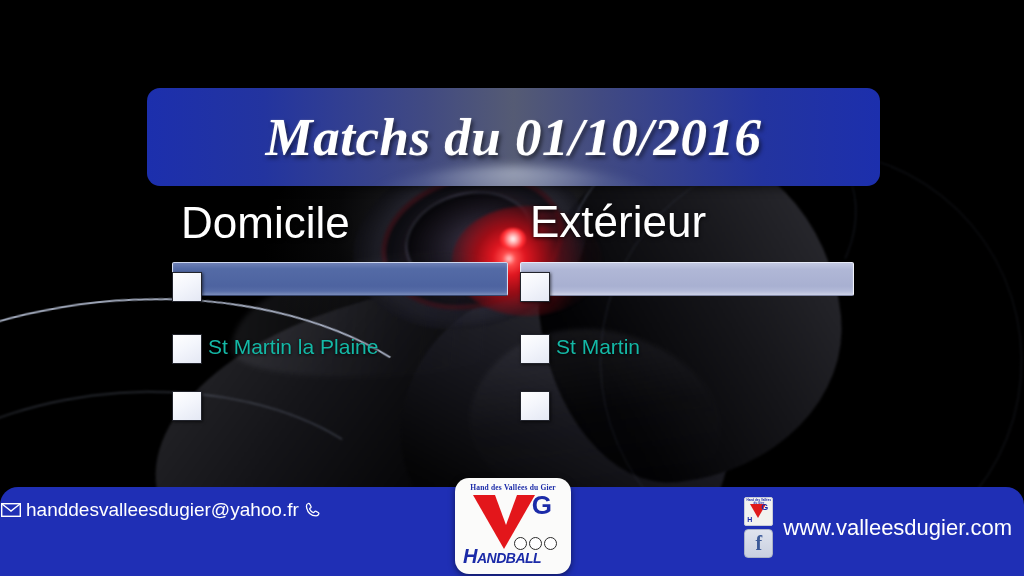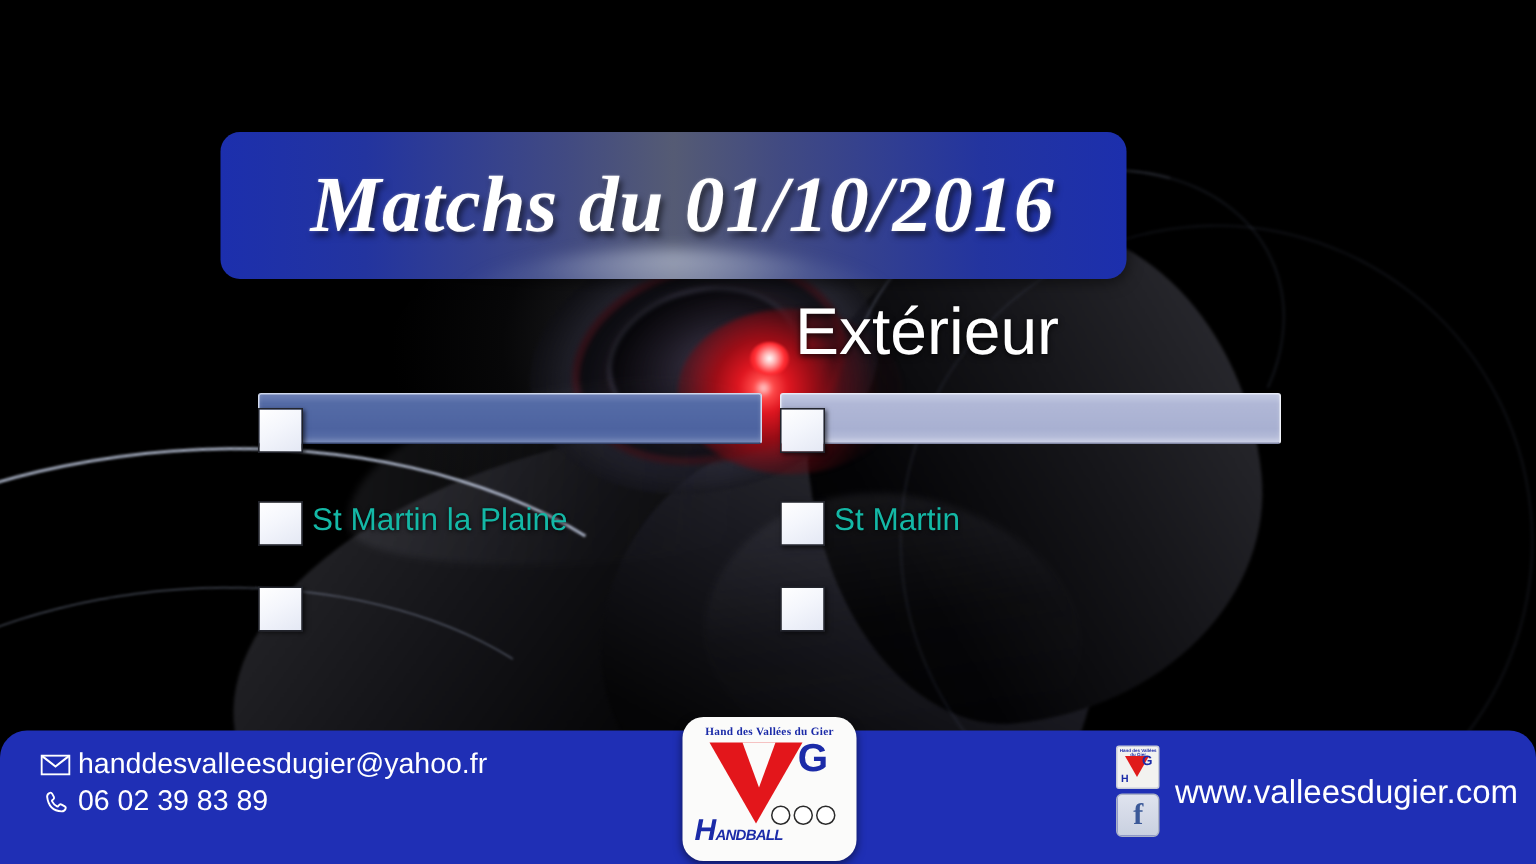--- a/index.html
+++ b/index.html
@@ -233,37 +233,36 @@
     border-bottom: 1px solid transparent;
     transform: rotate(-25deg);
     filter: blur(0.9px);
   }
 
   
   #title-banner {
     position: absolute;
     left: 147px;
     top: 88px;
-    width: 592px;
+    width: 733px;
     height: 98px;
     border-radius: 13px;
     background: linear-gradient(90deg,
       #1c2fad 0%,
       #23349f 16%,
       #414a82 38%,
       #555b74 50%,
       #414a82 62%,
       #23349f 84%,
       #1c2fad 100%);
     box-shadow: 0 2px 10px rgba(0,0,0,0.55);
     display: flex;
     align-items: center;
     justify-content: center;
     overflow: hidden;
-    padding-left: 12px;
   }
   #title-banner::after {
     content: "";
     position: absolute;
     left: 50%;
     bottom: -58px;
     transform: translateX(-50%);
     width: 300px;
     height: 78px;
     border-radius: 50%;
@@ -352,24 +351,24 @@
     left: 0;
     top: 487px;
     width: 1024px;
     height: 89px;
     background: #1f2fb5;
     border-top-left-radius: 18px;
     border-top-right-radius: 18px;
   }
   #footer-left {
     position: absolute;
-    left: 26px;
+    left: 0;
     top: 12px;
     display: flex;
-    flex-direction: column;
+    flex-direction: row;
     gap: 3px;
   }
   .contact-row {
     display: flex;
     align-items: center;
     gap: 4px;
     color: #ffffff;
     font-size: 19px;
     font-family: "Liberation Sans", sans-serif;
     white-space: nowrap;
@@ -551,21 +550,21 @@
     bottom: 6px;
     font-family: "Liberation Sans", sans-serif;
     font-style: italic;
     font-weight: bold;
     font-size: 20px;
     color: #1b2ba8;
     letter-spacing: -0.5px;
     line-height: 20px;
   }
   #club-logo-word em {
-    font-size: 10px;
+    font-size: 14px;
     font-style: italic;
     margin-top: 44px;
   }
 </style>
 </head>
 <body>
 
 <div id="slide">
 
   <div class="bg-layer">
@@ -585,20 +584,21 @@
     <div class="arc-bl"></div>
     <div class="arc-bl2"></div>
     <div class="streak-tr2"></div>
 
   </div>
 
   <div id="title-banner">
     <div id="title-text">Matchs du 01/10/2016</div>
   </div>
 
+  <div class="col-header" id="header-home">Domicile</div>
   <div class="col-header" id="header-away">Extérieur</div>
 
   <div class="sel-bar" id="bar-home"></div>
   <div class="sel-bar" id="bar-away"></div>
   <div class="checkbox" style="left:172px; top:272px;"></div>
   <div class="checkbox" style="left:520px; top:272px;"></div>
   <div class="row-label" style="left:208px; top:272px;"></div>
   <div class="row-label" style="left:556px; top:272px;"></div>
 
   <div class="checkbox" style="left:172px; top:334px;"></div>
@@ -622,21 +622,20 @@
           </svg>
         </span>
         <span>handdesvalleesdugier@yahoo.fr</span>
       </div>
       <div class="contact-row">
         <span class="contact-icon">
           <svg width="19" height="19" viewBox="0 0 24 24" aria-hidden="true">
             <path d="M6.6 3.2c.7-.3 1.5 0 1.9.7l1.5 2.7c.3.6.2 1.4-.3 1.9l-1.1 1c-.2.2-.3.6-.1.9.9 1.8 2.4 3.3 4.2 4.2.3.2.7.1.9-.1l1-1.1c.5-.5 1.3-.6 1.9-.3l2.7 1.5c.7.4 1 1.2.7 1.9-.5 1.3-1.8 2.3-3.3 2.3C9.3 18.7 5.3 14.7 4.3 6.5c0-1.5 1-2.8 2.3-3.3z" fill="none" stroke="#ffffff" stroke-width="1.6" stroke-linejoin="round"></path>
           </svg>
         </span>
-        <span>06 02 39 83 89</span>
       </div>
     </div>
 
     <div id="footer-right">
       <div id="footer-mini-icons">
         <div class="mini-logo">
           <div class="ml-txt">Hand des Vallées du Gier</div>
           <div class="ml-v"></div>
           <div class="ml-g">G</div>
           <div class="ml-h">H</div>

